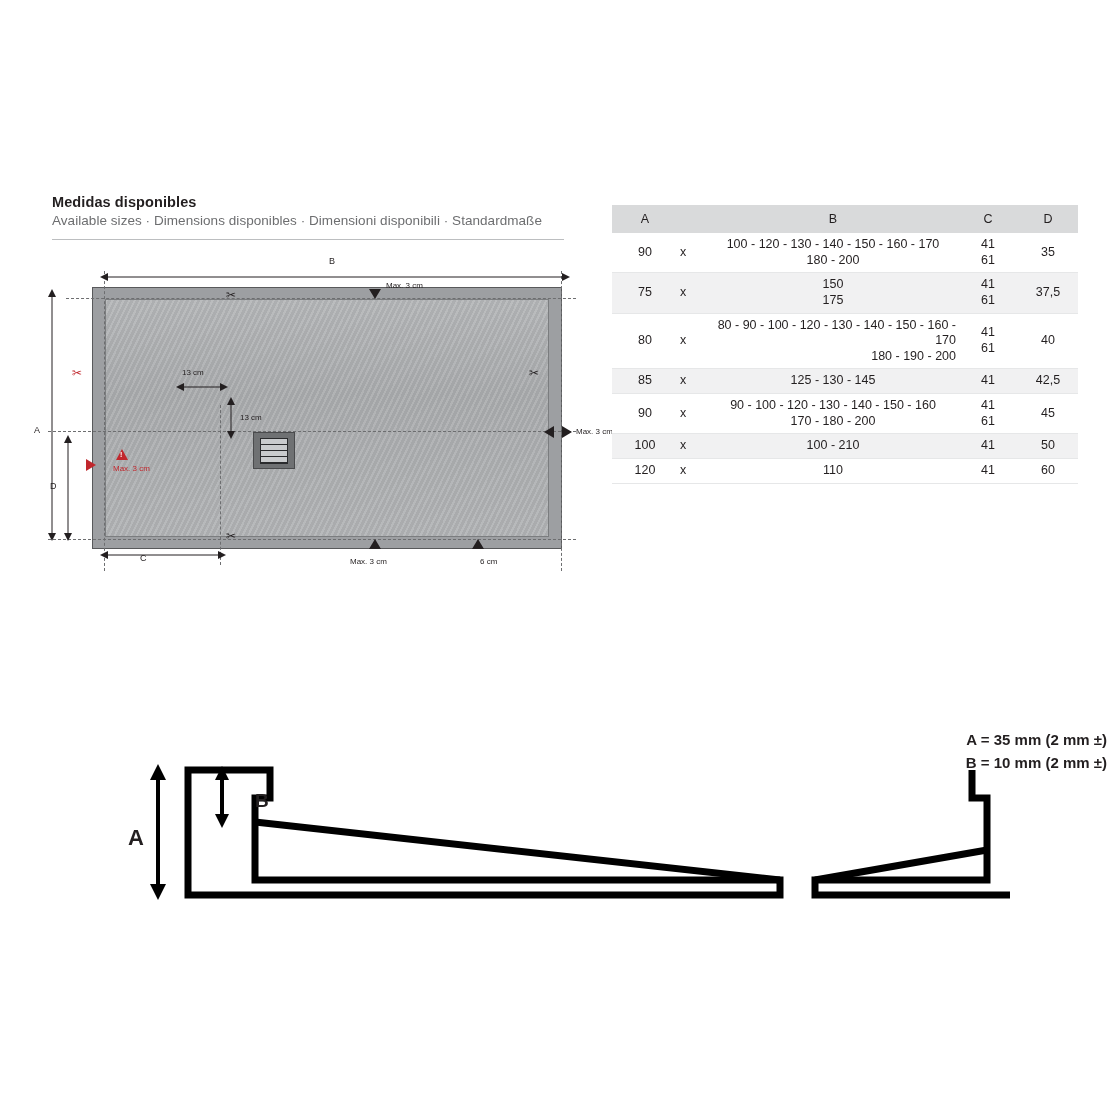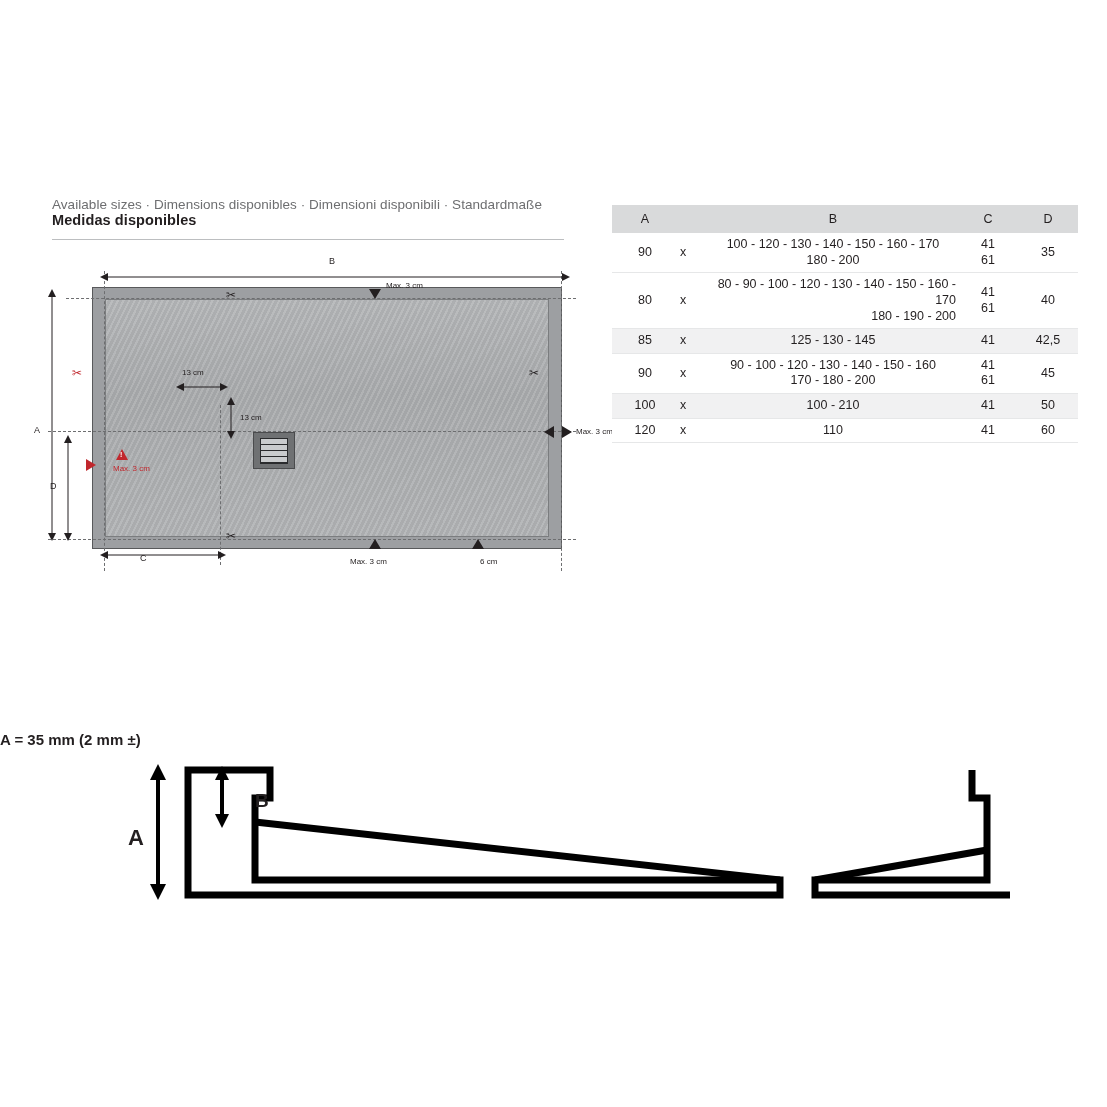--- a/index.html
+++ b/index.html
@@ -191,39 +191,39 @@
     left: 0;
     top: 700px;
     width: 1107px;
     height: 260px;
   }
   #profile-legend {
     position: absolute;
     left: 0;
     top: 28px;
     width: 1107px;
-    text-align: left;
+    text-align: right;
     font-size: 15px;
     font-weight: bold;
     color: #231f20;
     line-height: 1.55;
   }
   .big-letter {
     position: absolute;
     font-size: 22px;
     font-weight: bold;
     color: #231f20;
   }
 </style>
 </head>
 <body>
 
 <div id="heading-block">
+  <div id="heading-title">Medidas disponibles</div>
   <div id="heading-sub">Available sizes · Dimensions disponibles · Dimensioni disponibili · Standardmaße</div>
-  <div id="heading-title">Medidas disponibles</div>
   <div id="heading-rule"></div>
 </div>
 
 <div id="plan">
 
   <div id="tray-outer">
     <div id="tray-inner"></div>
     <div id="drain">
       <div id="drain-grid"></div>
     </div>
@@ -323,20 +323,29 @@
   <tbody>
     <tr class="white">
       <td class="col-a">90</td>
       <td class="col-x">x</td>
       <td class="col-b" style="white-space:pre-line;">100 - 120 - 130 - 140 - 150 - 160 - 170
 180 - 200</td>
       <td class="col-c" style="white-space:pre-line;">41
 61</td>
       <td class="col-d">35</td>
     </tr>
+    <tr class="alt">
+      <td class="col-a">75</td>
+      <td class="col-x">x</td>
+      <td class="col-b" style="white-space:pre-line;">150
+175</td>
+      <td class="col-c" style="white-space:pre-line;">41
+61</td>
+      <td class="col-d">37,5</td>
+    </tr>
     <tr class="white">
       <td class="col-a">80</td>
       <td class="col-x">x</td>
       <td class="col-b" style="white-space:pre-line;text-align:right;">80 - 90 - 100 - 120 - 130 - 140 - 150 - 160 - 170
 180 - 190 - 200</td>
       <td class="col-c" style="white-space:pre-line;">41
 61</td>
       <td class="col-d">40</td>
     </tr>
     <tr class="alt">
@@ -368,20 +377,21 @@
       <td class="col-b" style="white-space:pre-line;">110</td>
       <td class="col-c" style="white-space:pre-line;">41</td>
       <td class="col-d">60</td>
     </tr>
   </tbody>
 </table>
 
 <div id="profile">
   <div id="profile-legend">
     <div>A = 35 mm (2 mm ±)</div>
+    <div>B = 10 mm (2 mm ±)</div>
   </div>
 
   <svg style="position:absolute; left:150px; top:60px;" width="860" height="160">
 
     <path d="M 38 10
              L 38 135
              L 630 135
              L 630 120
              L 105 120
              L 105 38

